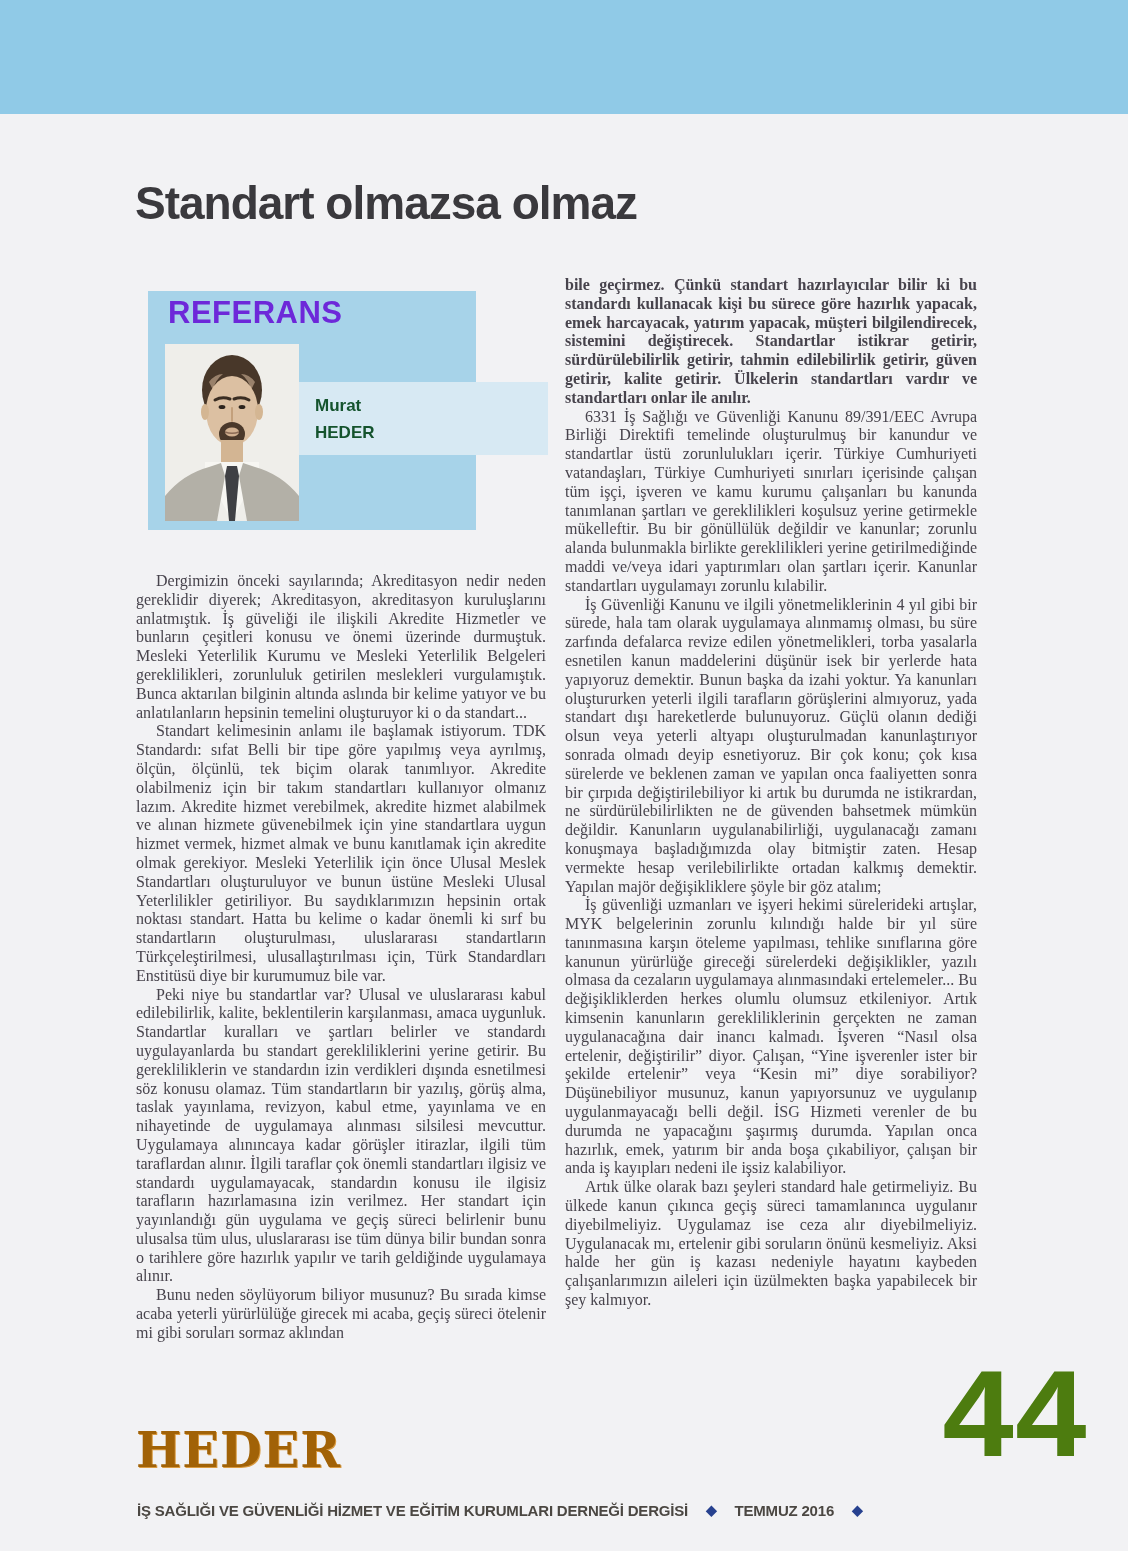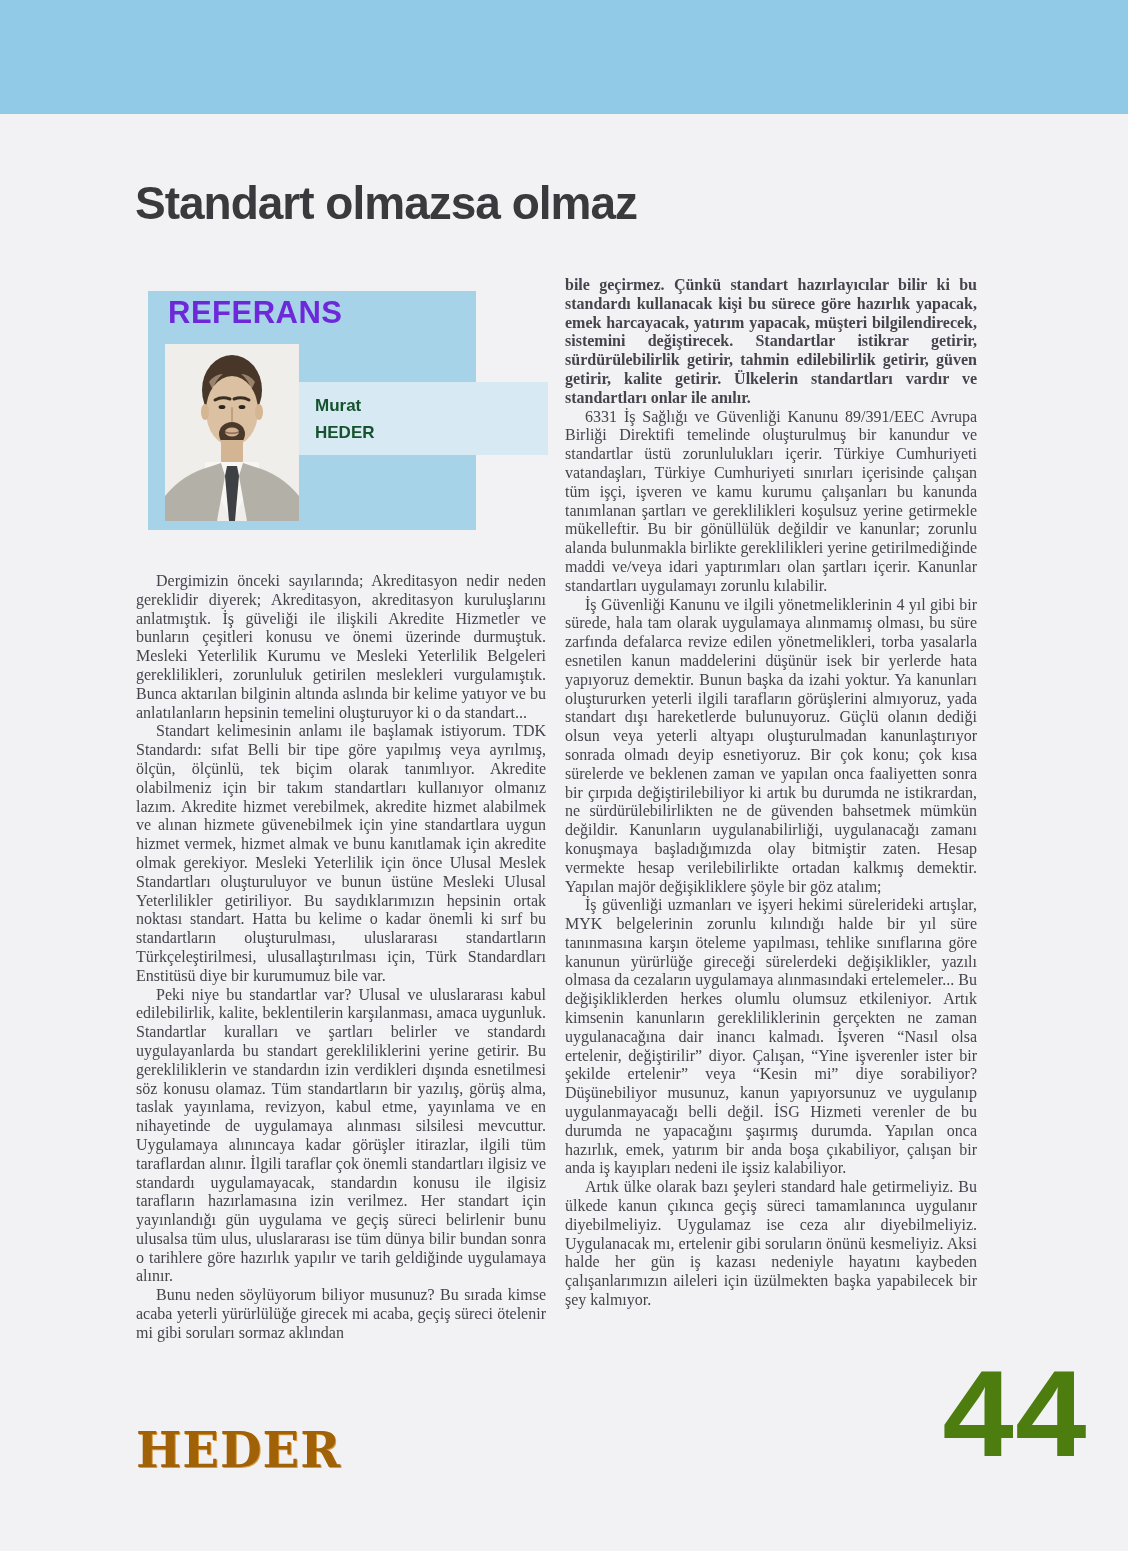--- a/index.html
+++ b/index.html
@@ -181,14 +181,20 @@
     <p>6331 İş Sağlığı ve Güvenliği Kanunu 89/391/EEC Avrupa Birliği Direktifi temelinde oluşturulmuş bir kanundur ve standartlar üstü zorunlulukları içerir. Türkiye Cumhuriyeti vatandaşları, Türkiye Cumhuriyeti sınırları içerisinde çalışan tüm işçi, işveren ve kamu kurumu çalışanları bu kanunda tanımlanan şartları ve gereklilikleri koşulsuz yerine getirmekle mükelleftir. Bu bir gönüllülük değildir ve kanunlar; zorunlu alanda bulunmakla birlikte gereklilikleri yerine getirilmediğinde maddi ve/veya idari yaptırımları olan şartları içerir. Kanunlar standartları uygulamayı zorunlu kılabilir.</p>
     <p>İş Güvenliği Kanunu ve ilgili yönetmeliklerinin 4 yıl gibi bir sürede, hala tam olarak uygulamaya alınmamış olması, bu süre zarfında defalarca revize edilen yönetmelikleri, torba yasalarla esnetilen kanun maddelerini düşünür isek bir yerlerde hata yapıyoruz demektir. Bunun başka da izahi yoktur. Ya kanunları oluştururken yeterli ilgili tarafların görüşlerini almıyoruz, yada standart dışı hareketlerde bulunuyoruz. Güçlü olanın dediği olsun veya yeterli altyapı oluşturulmadan kanunlaştırıyor sonrada olmadı deyip esnetiyoruz. Bir çok konu; çok kısa sürelerde ve beklenen zaman ve yapılan onca faaliyetten sonra bir çırpıda değiştirilebiliyor ki artık bu durumda ne istikrardan, ne sürdürülebilirlikten ne de güvenden bahsetmek mümkün değildir. Kanunların uygulanabilirliği, uygulanacağı zamanı konuşmaya başladığımızda olay bitmiştir zaten. Hesap vermekte hesap verilebilirlikte ortadan kalkmış demektir. Yapılan majör değişikliklere şöyle bir göz atalım;</p>
     <p>İş güvenliği uzmanları ve işyeri hekimi sürelerideki artışlar, MYK belgelerinin zorunlu kılındığı halde bir yıl süre tanınmasına karşın öteleme yapılması, tehlike sınıflarına göre kanunun yürürlüğe gireceği sürelerdeki değişiklikler, yazılı olmasa da cezaların uygulamaya alınmasındaki ertelemeler... Bu değişikliklerden herkes olumlu olumsuz etkileniyor. Artık kimsenin kanunların gerekliliklerinin gerçekten ne zaman uygulanacağına dair inancı kalmadı. İşveren “Nasıl olsa ertelenir, değiştirilir” diyor. Çalışan, “Yine işverenler ister bir şekilde ertelenir” veya “Kesin mi” diye sorabiliyor? Düşünebiliyor musunuz, kanun yapıyorsunuz ve uygulanıp uygulanmayacağı belli değil. İSG Hizmeti verenler de bu durumda ne yapacağını şaşırmış durumda. Yapılan onca hazırlık, emek, yatırım bir anda boşa çıkabiliyor, çalışan bir anda iş kayıpları nedeni ile işsiz kalabiliyor.</p>
     <p>Artık ülke olarak bazı şeyleri standard hale getirmeliyiz. Bu ülkede kanun çıkınca geçiş süreci tamamlanınca uygulanır diyebilmeliyiz. Uygulamaz ise ceza alır diyebilmeliyiz. Uygulanacak mı, ertelenir gibi soruların önünü kesmeliyiz. Aksi halde her gün iş kazası nedeniyle hayatını kaybeden çalışanlarımızın aileleri için üzülmekten başka yapabilecek bir şey kalmıyor.</p>
   </div>
 
   <div class="page-number">44</div>
 
   <div class="magazine-logo">HEDER</div>
 
+  <div class="footer-line">
+    <span>İŞ SAĞLIĞI VE GÜVENLİĞİ HİZMET VE EĞİTİM KURUMLARI DERNEĞİ DERGİSİ</span>
+    <span class="diamond">◆</span>
+    <span>TEMMUZ 2016</span>
+    <span class="diamond">◆</span>
+  </div>
 
 </div>
 
 </body></html>

